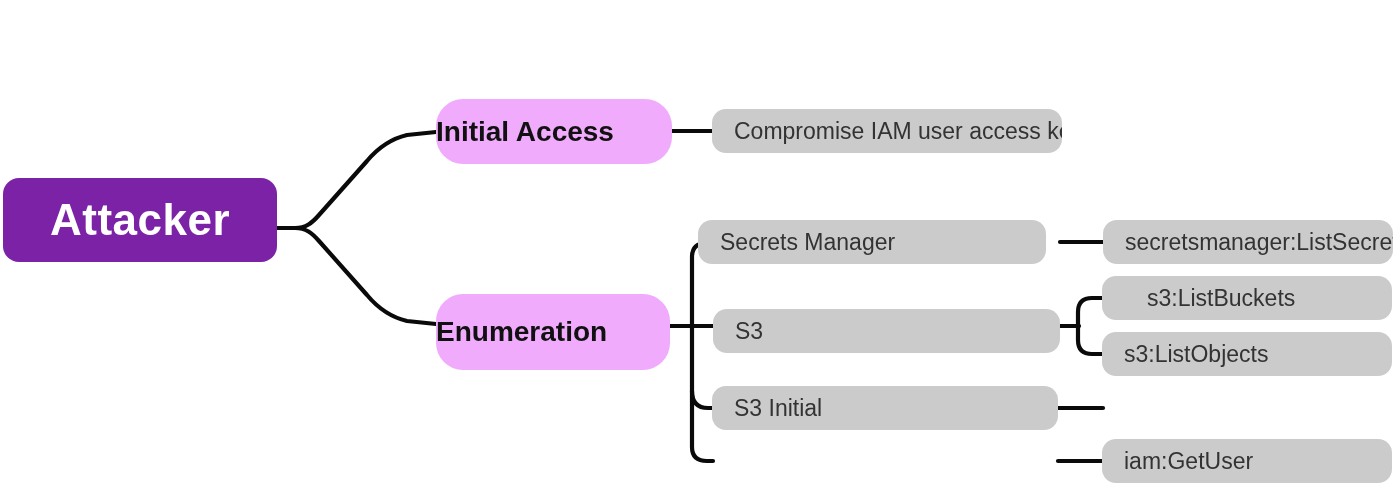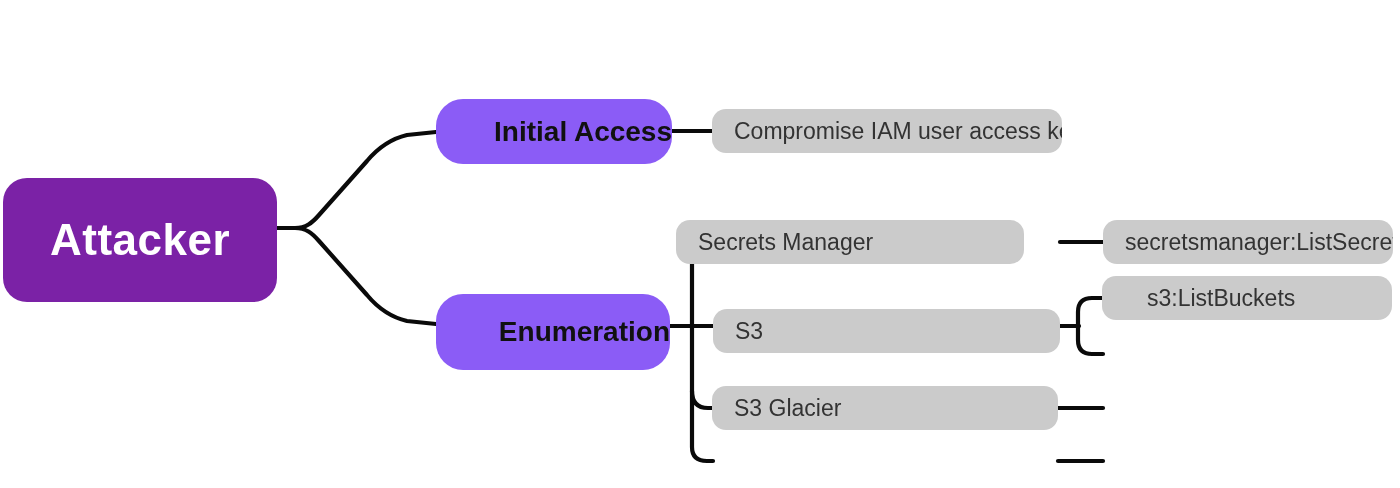--- a/index.html
+++ b/index.html
@@ -33,33 +33,33 @@
     position: absolute;
     display: flex;
     align-items: center;
     box-sizing: border-box;
     white-space: nowrap;
   }
   .node-root {
     left: 3px;
     top: 178px;
     width: 274px;
-    height: 124px;
+    height: 84px;
     background: #7b22a6;
-    border-radius: 24px;
+    border-radius: 16px;
     justify-content: center;
     color: #ffffff;
     font-size: 44px;
     font-weight: bold;
     letter-spacing: 0.5px;
   }
   .node-branch {
-    background: #8b5cf6;
+    background: #f0abfc;
     border-radius: 27px;
-    justify-content: flex-end;
+    justify-content: flex-start;
     color: #111111;
     font-size: 28px;
     font-weight: bold;
   }
   .node-initial-access {
     left: 436px;
     top: 99px;
     width: 236px;
     height: 65px;
   }
@@ -74,21 +74,21 @@
     border-radius: 14px;
     color: #333333;
     font-size: 23px;
     font-weight: 400;
     height: 44px;
     padding-left: 22px;
     padding-right: 10px;
     overflow: hidden;
   }
   .leaf-compromise   { left: 712px;  top: 109px; width: 350px; }
-  .leaf-secrets      { left: 676px;  top: 220px; width: 348px; }
+  .leaf-secrets      { left: 698px;  top: 220px; width: 348px; }
   .leaf-s3           { left: 713px;  top: 309px; width: 347px; }
   .leaf-glacier      { left: 712px;  top: 386px; width: 346px; }
   .leaf-iam          { left: 712px;  top: 439px; width: 346px; }
   .leaf-listsecrets  { left: 1103px; top: 220px; width: 290px; }
   .leaf-listbuckets  { left: 1102px; top: 276px; width: 290px; padding-left: 45px; }
   .leaf-listobjects  { left: 1102px; top: 332px; width: 290px; }
   .leaf-listvaults   { left: 1102px; top: 386px; width: 290px; }
   .leaf-getuser      { left: 1102px; top: 439px; width: 290px; }
 </style>
 </head>
@@ -129,28 +129,34 @@
 
   <div class="node node-leaf leaf-secrets">
     <span>Secrets Manager</span>
   </div>
 
   <div class="node node-leaf leaf-s3">
     <span>S3</span>
   </div>
 
   <div class="node node-leaf leaf-glacier">
-    <span>S3 Glacier</span>
+    <span>S3 Initial</span>
   </div>
 
 
   <div class="node node-leaf leaf-listsecrets">
     <span>secretsmanager:ListSecrets</span>
   </div>
 
   <div class="node node-leaf leaf-listbuckets">
     <span>s3:ListBuckets</span>
   </div>
 
+  <div class="node node-leaf leaf-listobjects">
+    <span>s3:ListObjects</span>
+  </div>
 
 
+  <div class="node node-leaf leaf-getuser">
+    <span>iam:GetUser</span>
+  </div>
 
 </div>
 
 </body></html>

